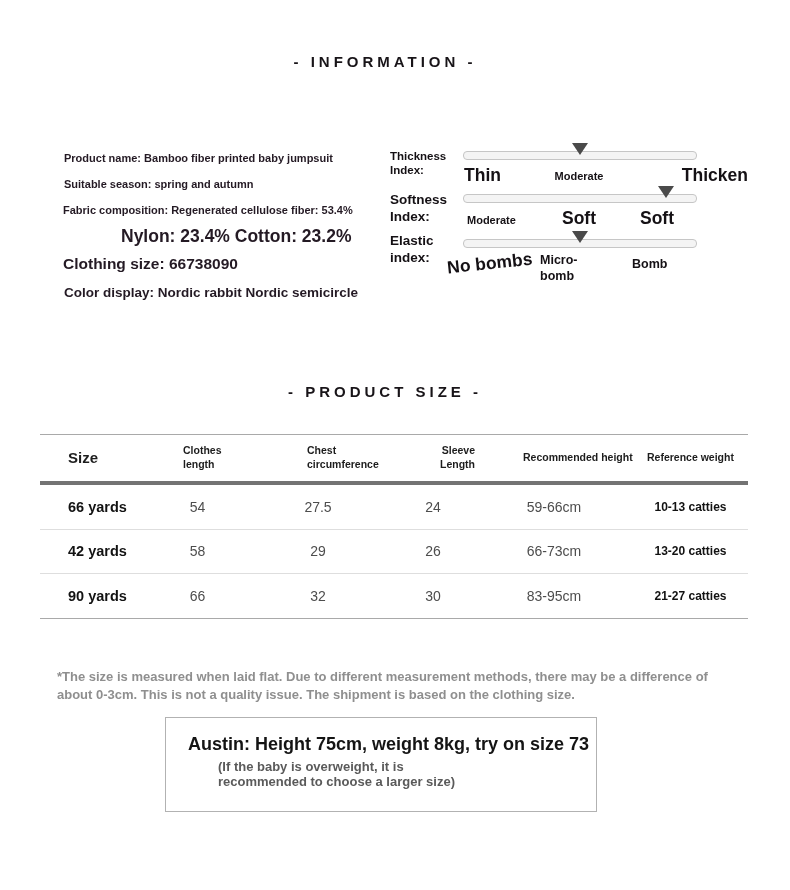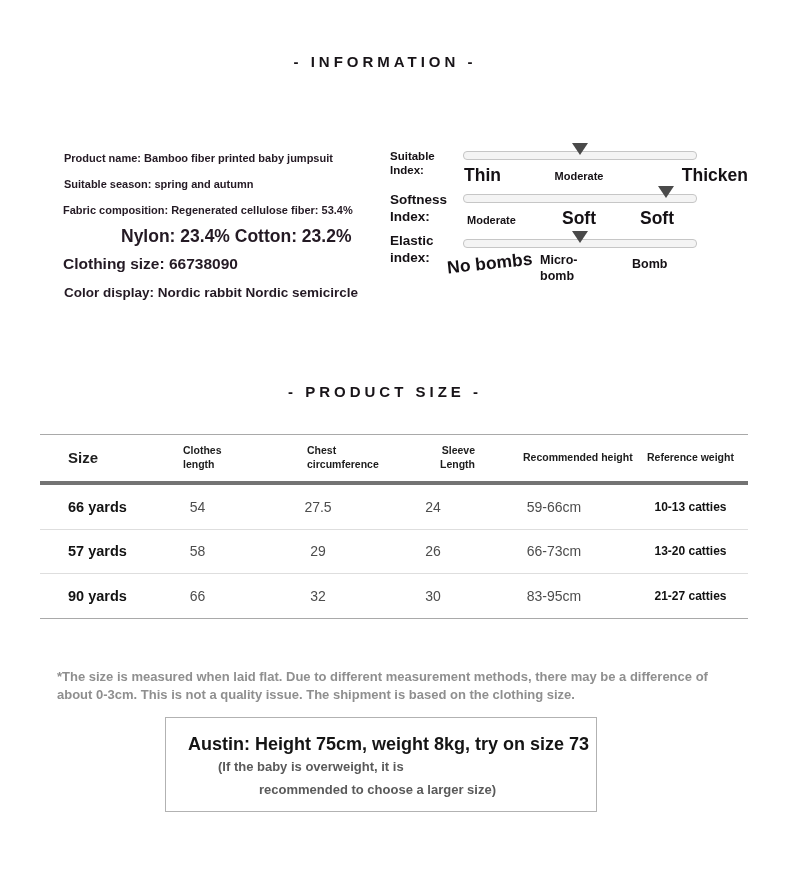--- a/index.html
+++ b/index.html
@@ -72,37 +72,37 @@
     font-size:13px;font-weight:bold;color:#8f8f8f;line-height:1.4;
   }
 
   
   .fit-box{
     left:165px;top:717px;width:430px;height:93px;
     border:1px solid #b2b2b2;background:#fff;
   }
   .fit-l1{left:22px;top:16px;font-size:18px;font-weight:bold;color:#141414;white-space:nowrap;}
   .fit-l2{left:52px;top:41px;font-size:13px;font-weight:bold;color:#5a5a5a;white-space:nowrap;}
-  .fit-l3{left:52px;top:64px;font-size:13px;font-weight:bold;color:#5a5a5a;white-space:nowrap;margin-left:41px;}
+  .fit-l3{left:52px;top:56px;font-size:13px;font-weight:bold;color:#5a5a5a;white-space:nowrap;}
 </style>
 </head>
 <body>
 
 <div id="canvas">
 
   <div class="abs sec-title" style="top:53px;left:0;">-  INFORMATION  -</div>
 
   <div class="abs p-line p-small" style="left:64px;top:152px;">Product name: Bamboo fiber printed baby jumpsuit</div>
   <div class="abs p-line p-small" style="left:64px;top:178px;">Suitable season: spring and autumn</div>
   <div class="abs p-line p-small" style="left:63px;top:204px;">Fabric composition: Regenerated cellulose fiber: 53.4%</div>
   <div class="abs p-line p-big" style="left:121px;top:226px;">Nylon: 23.4% Cotton: 23.2%</div>
   <div class="abs p-line p-med" style="left:63px;top:255px;">Clothing size: 66738090</div>
   <div class="abs p-line p-med2" style="left:64px;top:285px;">Color display: Nordic rabbit Nordic semicircle</div>
 
-  <div class="abs idx-label sm" style="left:390px;top:149px;">Suitable Index:</div>
+  <div class="abs idx-label sm" style="left:390px;top:149px;">Thickness Index:</div>
   <div class="abs slider-bar" style="left:463px;top:151px;">
     <div class="slider-marker" style="left: 50%;"></div>
   </div>
   <div class="abs scale-lbl scale-big" style="left:464px;top:165px;">Thin</div>
   <div class="abs scale-lbl scale-sm center-x" style="left:579px;top:170px;">Moderate</div>
   <div class="abs scale-lbl scale-big" style="right:42px;top:165px;">Thicken</div>
 
   <div class="abs idx-label md" style="left:390px;top:192px;">Softness Index:</div>
   <div class="abs slider-bar" style="left:463px;top:194px;">
     <div class="slider-marker" style="left: 87%;"></div>
@@ -145,21 +145,21 @@
 
     <div class="t-row t-data">
       <div class="c-size">66 yards</div>
       <div class="c-val">54</div>
       <div class="c-val">27.5</div>
       <div class="c-val">24</div>
       <div class="c-val">59-66cm</div>
       <div class="c-weight">10-13 catties</div>
     </div>
     <div class="t-row t-data">
-      <div class="c-size">57 yards</div>
+      <div class="c-size">42 yards</div>
       <div class="c-val">58</div>
       <div class="c-val">29</div>
       <div class="c-val">26</div>
       <div class="c-val">66-73cm</div>
       <div class="c-weight">13-20 catties</div>
     </div>
     <div class="t-row t-data">
       <div class="c-size">90 yards</div>
       <div class="c-val">66</div>
       <div class="c-val">32</div>

